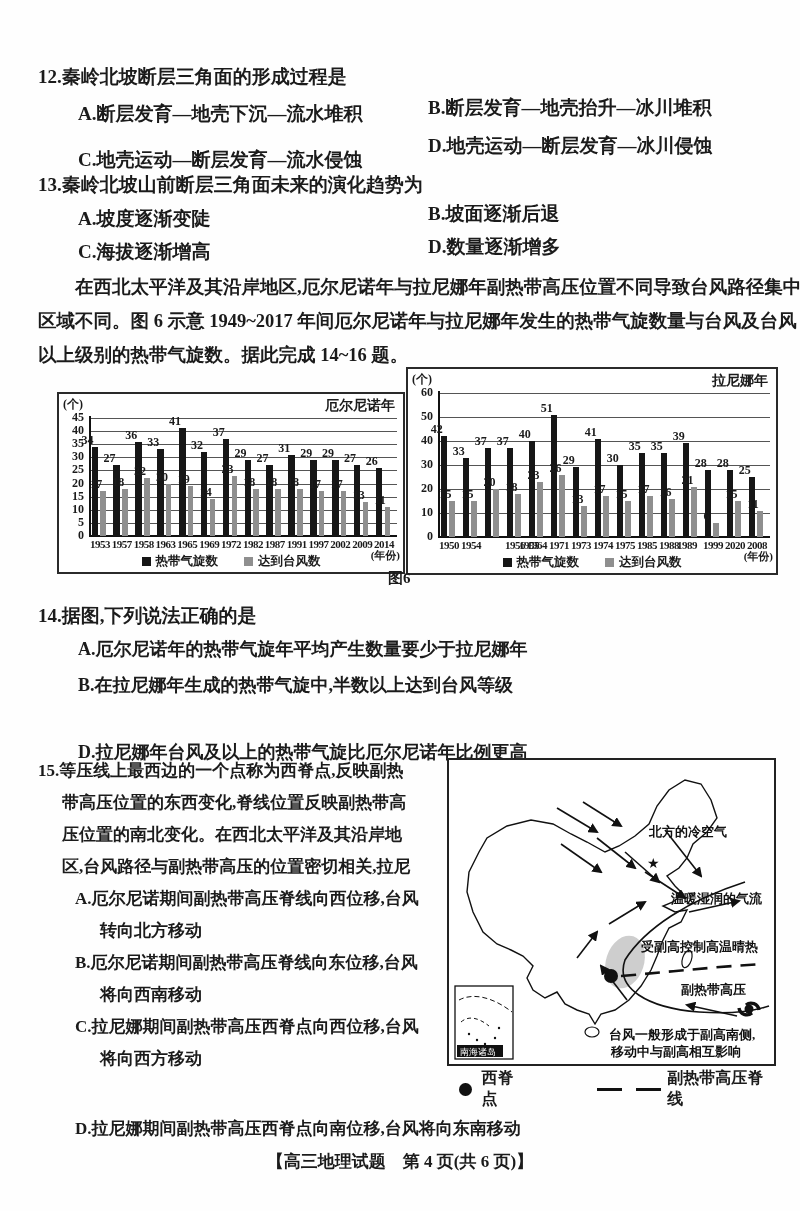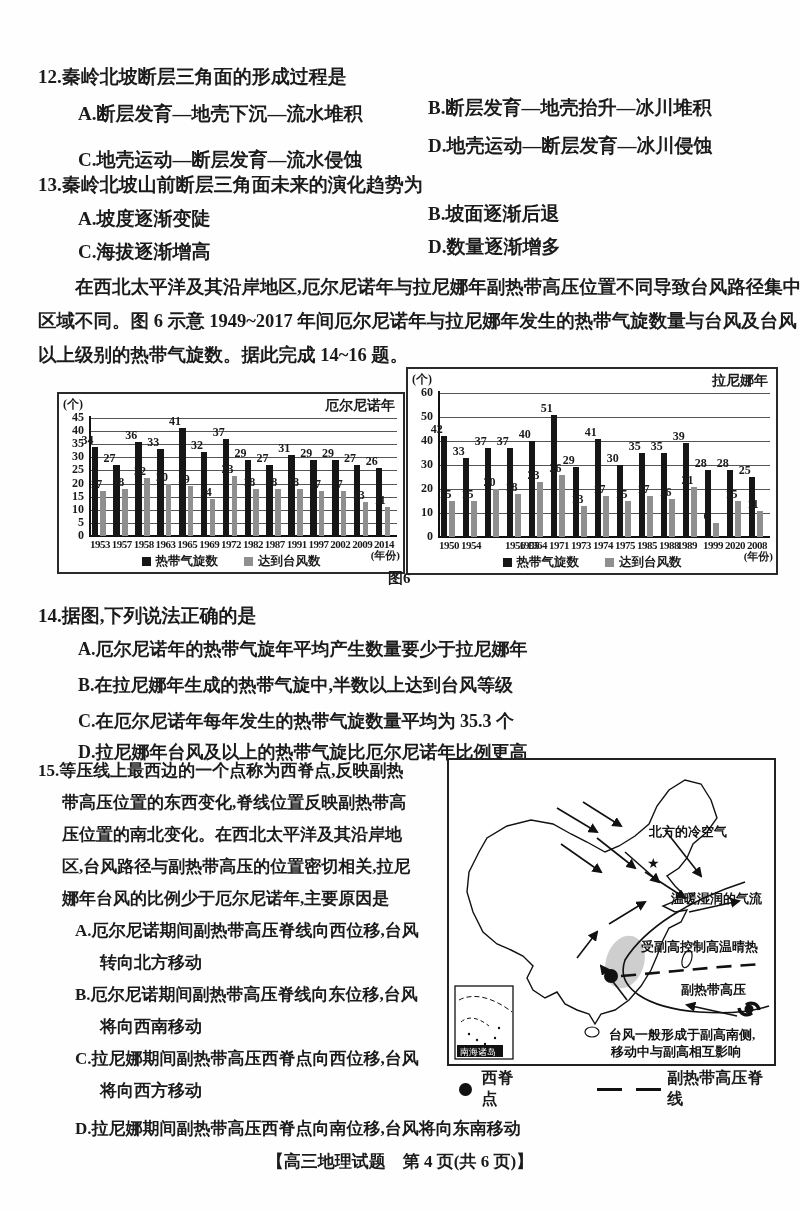--- a/index.html
+++ b/index.html
@@ -267,29 +267,27 @@
           <span>达到台风数</span>
         </div>
       </div>
       <div class="c-xunit" style="right: 3px; top: 180px;">(年份)</div>
     </div>
   <div class="abs fig-caption" style="left:388px;top:569px;">图6</div>
 
   <div class="abs stem" style="left:38px;top:603px;">14.据图,下列说法正确的是</div>
   <div class="abs opt14" style="left:78px;top:637px;">A.厄尔尼诺年的热带气旋年平均产生数量要少于拉尼娜年</div>
   <div class="abs opt14" style="left:78px;top:673px;">B.在拉尼娜年生成的热带气旋中,半数以上达到台风等级</div>
-  <div class="abs opt14" style="left:78px;top:709px;">C.在厄尔尼诺年每年发生的热带气旋数量平均为 35.3 个</div>
   <div class="abs opt14" style="left:78px;top:740px;">D.拉尼娜年台风及以上的热带气旋比厄尔尼诺年比例更高</div>
 
   <div id="q15col">
     <div class="l">15.等压线上最西边的一个点称为西脊点,反映副热</div>
     <div class="l ind1">带高压位置的东西变化,脊线位置反映副热带高</div>
     <div class="l ind1">压位置的南北变化。在西北太平洋及其沿岸地</div>
     <div class="l ind1">区,台风路径与副热带高压的位置密切相关,拉尼</div>
-    <div class="l ind1">娜年台风的比例少于厄尔尼诺年,主要原因是</div>
     <div class="l ind2">A.厄尔尼诺期间副热带高压脊线向西位移,台风</div>
     <div class="l ind3">转向北方移动</div>
     <div class="l ind2">B.厄尔尼诺期间副热带高压脊线向东位移,台风</div>
     <div class="l ind3">将向西南移动</div>
     <div class="l ind2">C.拉尼娜期间副热带高压西脊点向西位移,台风</div>
     <div class="l ind3">将向西方移动</div>
   </div>
   <div class="abs" style="left:75px;top:1117px;font-size:17px;font-weight:600;">D.拉尼娜期间副热带高压西脊点向南位移,台风将向东南移动</div>
 
   <div id="mapbox">

